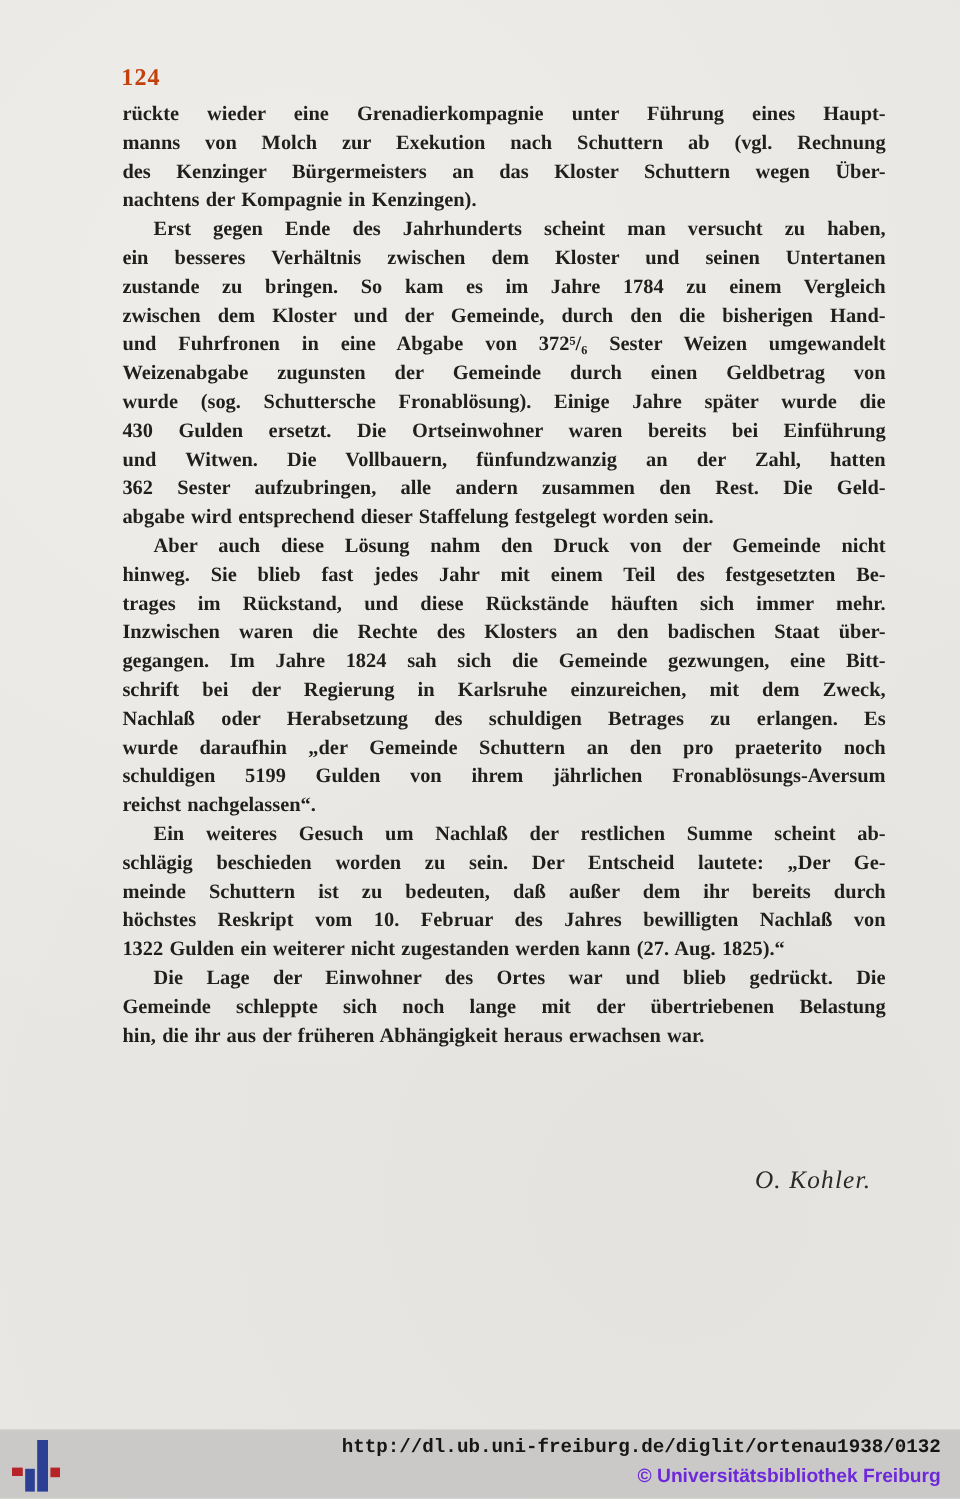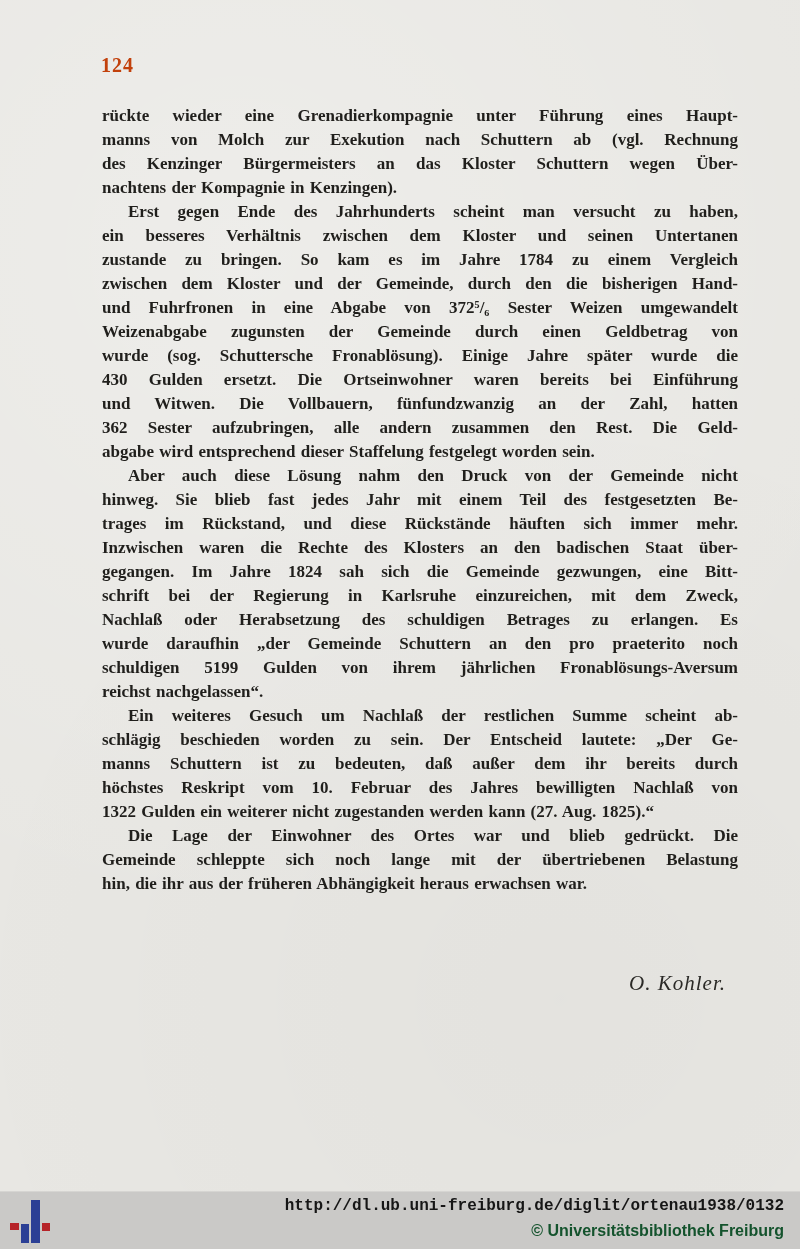--- a/index.html
+++ b/index.html
@@ -16,21 +16,21 @@
       radial-gradient(circle at 30% 20%, rgba(255,255,255,0.25), rgba(0,0,0,0) 60%),
       radial-gradient(circle at 70% 80%, rgba(0,0,0,0.02), rgba(0,0,0,0) 55%),
       #e8e7e3;
   }
   .page-number {
     position: absolute; left: 101px; top: 54px;
     font-size: 20px; font-weight: 700; color: #c2410c;
     letter-spacing: 1px;
   }
   .text-block {
-    position: absolute; left: 102px; top: 104px; width: 636px;
+    position: absolute; left: 102px; top: 83px; width: 636px;
     color: #201f1c;
     font-size: 17px; font-weight: 700;
   }
   .line {
     height: 24px; line-height: 24px;
     text-align: justify;
     text-align-last: justify;
     word-spacing: 1px;
   }
   .line.last { text-align-last: left; }
@@ -55,21 +55,21 @@
   .bar-red-right { left: 42px; top: 31px; width: 8px;  height: 8px;  background: #b62328; }
   .footer-url {
     position: absolute; top: 5px; right: 16px;
     font-family: Liberation Mono, monospace;
     font-size: 16px; font-weight: 700; color: #161616;
     letter-spacing: 0px;
   }
   .footer-copyright {
     position: absolute; top: 30px; right: 16px;
     font-family: "Liberation Sans", sans-serif;
-    font-size: 16px; font-weight: 700; color: #14532d;
+    font-size: 16px; font-weight: 700; color: #6d28d9;
   }
 </style>
 </head>
 <body>
 
 <div class="paper"></div>
 
 <div class="page-number">124</div>
 
 <div class="text-block" id="text-block">
@@ -93,21 +93,21 @@
     <div class="line">trages im Rückstand, und diese Rückstände häuften sich immer mehr.</div>
     <div class="line">Inzwischen waren die Rechte des Klosters an den badischen Staat über-</div>
     <div class="line">gegangen. Im Jahre 1824 sah sich die Gemeinde gezwungen, eine Bitt-</div>
     <div class="line">schrift bei der Regierung in Karlsruhe einzureichen, mit dem Zweck,</div>
     <div class="line">Nachlaß oder Herabsetzung des schuldigen Betrages zu erlangen. Es</div>
     <div class="line">wurde daraufhin „der Gemeinde Schuttern an den pro praeterito noch</div>
     <div class="line">schuldigen 5199 Gulden von ihrem jährlichen Fronablösungs-Aversum</div>
     <div class="line last">reichst nachgelassen“.</div>
     <div class="line indent">Ein weiteres Gesuch um Nachlaß der restlichen Summe scheint ab-</div>
     <div class="line">schlägig beschieden worden zu sein. Der Entscheid lautete: „Der Ge-</div>
-    <div class="line">manns Schuttern ist zu bedeuten, daß außer dem ihr bereits durch</div>
+    <div class="line">meinde Schuttern ist zu bedeuten, daß außer dem ihr bereits durch</div>
     <div class="line">höchstes Reskript vom 10. Februar des Jahres bewilligten Nachlaß von</div>
     <div class="line last">1322 Gulden ein weiterer nicht zugestanden werden kann (27. Aug. 1825).“</div>
     <div class="line indent">Die Lage der Einwohner des Ortes war und blieb gedrückt. Die</div>
     <div class="line">Gemeinde schleppte sich noch lange mit der übertriebenen Belastung</div>
     <div class="line last">hin, die ihr aus der früheren Abhängigkeit heraus erwachsen war.</div>
   </div>
 
 <div class="signature">O. Kohler.</div>
 
 <div class="footer">

